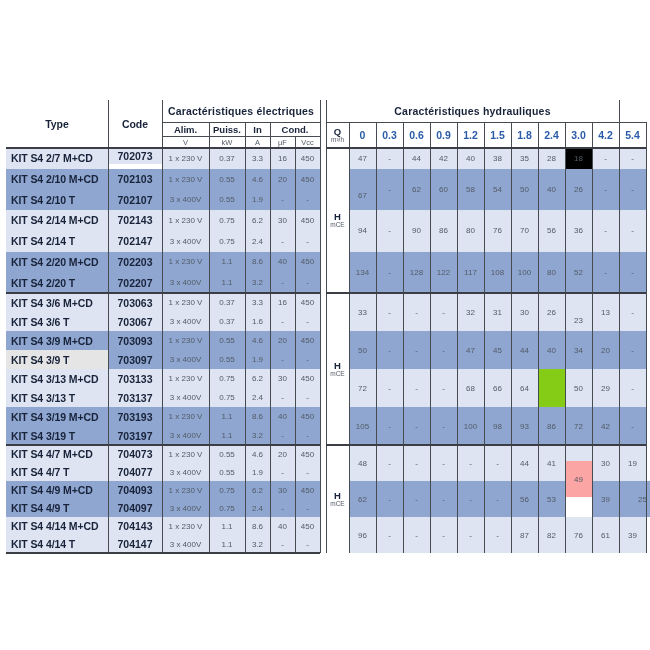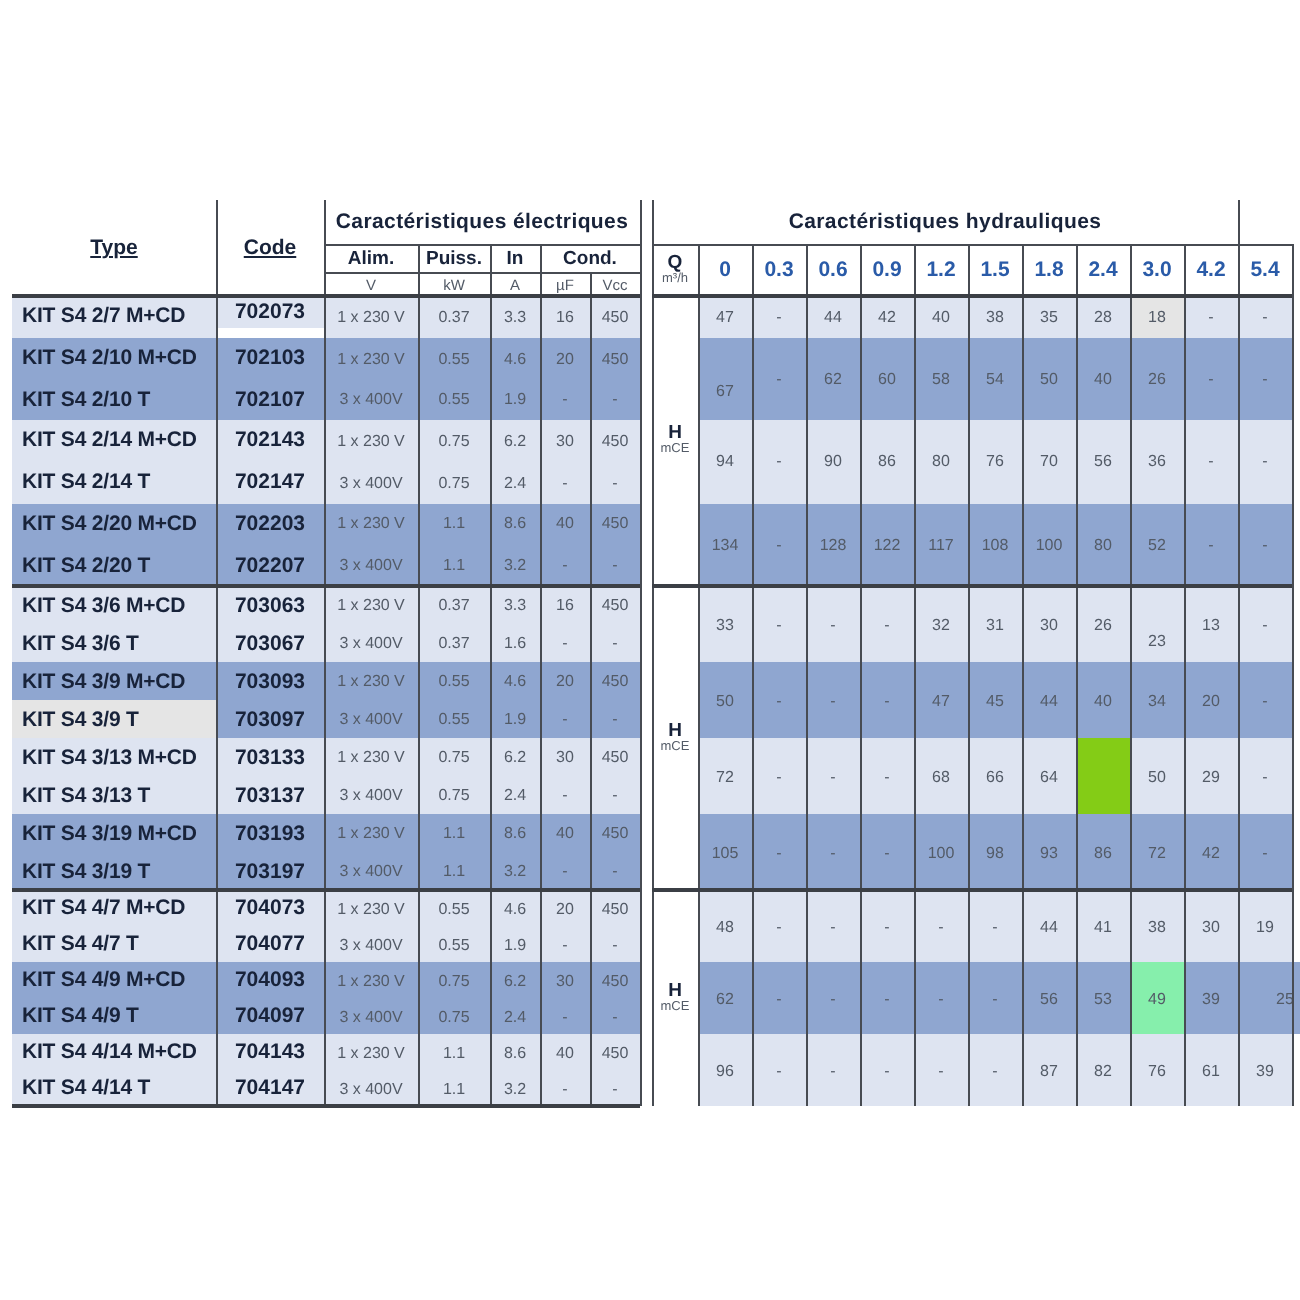--- a/index.html
+++ b/index.html
@@ -13,21 +13,21 @@
   .cell {
     position: absolute;
     box-sizing: border-box;
     display: flex;
     align-items: center;
     justify-content: center;
     white-space: nowrap;
     overflow: hidden;
   }
   .title   { font-size: 10.5px; font-weight: bold; letter-spacing: .2px; }
-  .hd      { font-size: 10.5px; font-weight: bold; text-decoration: underline; }
+  .hd      { font-size: 10.5px; font-weight: bold; }
   .lbl     { font-size: 9.5px;  font-weight: bold; }
   .unit    { font-size: 7.5px; }
   .flow    { font-size: 10.5px; font-weight: bold; }
   .typ     { font-size: 10.5px; font-weight: bold; justify-content: flex-start; padding-left: 5px; letter-spacing: -0.1px; }
   .cod     { font-size: 10.5px; font-weight: bold; }
   .val     { font-size: 8px; }
   .stack   { flex-direction: column; line-height: 1.05; }
   .stack .big   { font-size: 9.5px; font-weight: bold; }
   .stack .small { font-size: 6.5px; font-weight: normal; }
   .line { position: absolute; }
@@ -70,21 +70,21 @@
         <span class="small" style="color: rgb(83, 91, 103);">mCE</span>
       </div>
       <div class="cell val" style="left: 349px; top: 148px; width: 27px; height: 20.7143px; background: rgb(222, 228, 241); color: rgb(83, 91, 103);">47</div>
       <div class="cell val" style="left: 376px; top: 148px; width: 27px; height: 20.7143px; background: rgb(222, 228, 241); color: rgb(83, 91, 103);">-</div>
       <div class="cell val" style="left: 403px; top: 148px; width: 27px; height: 20.7143px; background: rgb(222, 228, 241); color: rgb(83, 91, 103);">44</div>
       <div class="cell val" style="left: 430px; top: 148px; width: 27px; height: 20.7143px; background: rgb(222, 228, 241); color: rgb(83, 91, 103);">42</div>
       <div class="cell val" style="left: 457px; top: 148px; width: 27px; height: 20.7143px; background: rgb(222, 228, 241); color: rgb(83, 91, 103);">40</div>
       <div class="cell val" style="left: 484px; top: 148px; width: 27px; height: 20.7143px; background: rgb(222, 228, 241); color: rgb(83, 91, 103);">38</div>
       <div class="cell val" style="left: 511px; top: 148px; width: 27px; height: 20.7143px; background: rgb(222, 228, 241); color: rgb(83, 91, 103);">35</div>
       <div class="cell val" style="left: 538px; top: 148px; width: 27px; height: 20.7143px; background: rgb(222, 228, 241); color: rgb(83, 91, 103);">28</div>
-      <div class="cell val" style="left: 565px; top: 148px; width: 27px; height: 20.7143px; background: #e5e5e5; color: rgb(83, 91, 103);">18</div>
+      <div class="cell val" style="left: 565px; top: 148px; width: 27px; height: 20.7143px; background: #000000; color: rgb(83, 91, 103);">18</div>
       <div class="cell val" style="left: 592px; top: 148px; width: 27px; height: 20.7143px; background: rgb(222, 228, 241); color: rgb(83, 91, 103);">-</div>
       <div class="cell val" style="left: 619px; top: 148px; width: 27px; height: 20.7143px; background: rgb(222, 228, 241); color: rgb(83, 91, 103);">-</div>
       <div class="cell typ" style="left: 6px; top: 148px; width: 102px; height: 20.7143px; background: rgb(222, 228, 241); color: rgb(24, 35, 58);">KIT S4 2/7 M+CD</div>
       <div class="cell cod" style="left: 108px; top: 148px; width: 54px; height: 16px; background: rgb(222, 228, 241); color: rgb(24, 35, 58);">702073</div>
       <div class="cell val" style="left: 162px; top: 148px; width: 47px; height: 20.7143px; background: rgb(222, 228, 241); color: rgb(83, 91, 103);">1 x 230 V</div>
       <div class="cell val" style="left: 209px; top: 148px; width: 36px; height: 20.7143px; background: rgb(222, 228, 241); color: rgb(83, 91, 103);">0.37</div>
       <div class="cell val" style="left: 245px; top: 148px; width: 25px; height: 20.7143px; background: rgb(222, 228, 241); color: rgb(83, 91, 103);">3.3</div>
       <div class="cell val" style="left: 270px; top: 148px; width: 25px; height: 20.7143px; background: rgb(222, 228, 241); color: rgb(83, 91, 103);">16</div>
       <div class="cell val" style="left: 295px; top: 148px; width: 25px; height: 20.7143px; background: rgb(222, 228, 241); color: rgb(83, 91, 103);">450</div>
       <div class="cell val" style="left: 349px; top: 168.714px; width: 27px; height: 54px; background: rgb(143, 166, 208); color: rgb(83, 91, 103);">67</div>
@@ -296,21 +296,21 @@
       <div class="cell val" style="left: 270px; top: 463px; width: 25px; height: 18px; background: rgb(222, 228, 241); color: rgb(83, 91, 103);">-</div>
       <div class="cell val" style="left: 295px; top: 463px; width: 25px; height: 18px; background: rgb(222, 228, 241); color: rgb(83, 91, 103);">-</div>
       <div class="cell val" style="left: 349px; top: 481px; width: 27px; height: 36px; background: rgb(143, 166, 208); color: rgb(83, 91, 103);">62</div>
       <div class="cell val" style="left: 376px; top: 481px; width: 27px; height: 36px; background: rgb(143, 166, 208); color: rgb(83, 91, 103);">-</div>
       <div class="cell val" style="left: 403px; top: 481px; width: 27px; height: 36px; background: rgb(143, 166, 208); color: rgb(83, 91, 103);">-</div>
       <div class="cell val" style="left: 430px; top: 481px; width: 27px; height: 36px; background: rgb(143, 166, 208); color: rgb(83, 91, 103);">-</div>
       <div class="cell val" style="left: 457px; top: 481px; width: 27px; height: 36px; background: rgb(143, 166, 208); color: rgb(83, 91, 103);">-</div>
       <div class="cell val" style="left: 484px; top: 481px; width: 27px; height: 36px; background: rgb(143, 166, 208); color: rgb(83, 91, 103);">-</div>
       <div class="cell val" style="left: 511px; top: 481px; width: 27px; height: 36px; background: rgb(143, 166, 208); color: rgb(83, 91, 103);">56</div>
       <div class="cell val" style="left: 538px; top: 481px; width: 27px; height: 36px; background: rgb(143, 166, 208); color: rgb(83, 91, 103);">53</div>
-      <div class="cell val" style="left: 565px; top: 481px; width: 27px; height: 36px; background: #86efac; color: rgb(83, 91, 103);">49</div>
+      <div class="cell val" style="left: 565px; top: 461px; width: 27px; height: 36px; background: #fca5a5; color: rgb(83, 91, 103);">49</div>
       <div class="cell val" style="left: 592px; top: 481px; width: 27px; height: 36px; background: rgb(143, 166, 208); color: rgb(83, 91, 103);">39</div>
       <div class="cell val" style="left: 619px; top: 481px; width: 47px; height: 36px; background: rgb(143, 166, 208); color: rgb(83, 91, 103);">25</div>
       <div class="cell typ" style="left: 6px; top: 481px; width: 102px; height: 18px; background: rgb(143, 166, 208); color: rgb(24, 35, 58);">KIT S4 4/9 M+CD</div>
       <div class="cell cod" style="left: 108px; top: 481px; width: 54px; height: 18px; background: rgb(143, 166, 208); color: rgb(24, 35, 58);">704093</div>
       <div class="cell val" style="left: 162px; top: 481px; width: 47px; height: 18px; background: rgb(143, 166, 208); color: rgb(83, 91, 103);">1 x 230 V</div>
       <div class="cell val" style="left: 209px; top: 481px; width: 36px; height: 18px; background: rgb(143, 166, 208); color: rgb(83, 91, 103);">0.75</div>
       <div class="cell val" style="left: 245px; top: 481px; width: 25px; height: 18px; background: rgb(143, 166, 208); color: rgb(83, 91, 103);">6.2</div>
       <div class="cell val" style="left: 270px; top: 481px; width: 25px; height: 18px; background: rgb(143, 166, 208); color: rgb(83, 91, 103);">30</div>
       <div class="cell val" style="left: 295px; top: 481px; width: 25px; height: 18px; background: rgb(143, 166, 208); color: rgb(83, 91, 103);">450</div>
       <div class="cell typ" style="left: 6px; top: 499px; width: 102px; height: 18px; background: rgb(143, 166, 208); color: rgb(24, 35, 58);">KIT S4 4/9 T</div>

